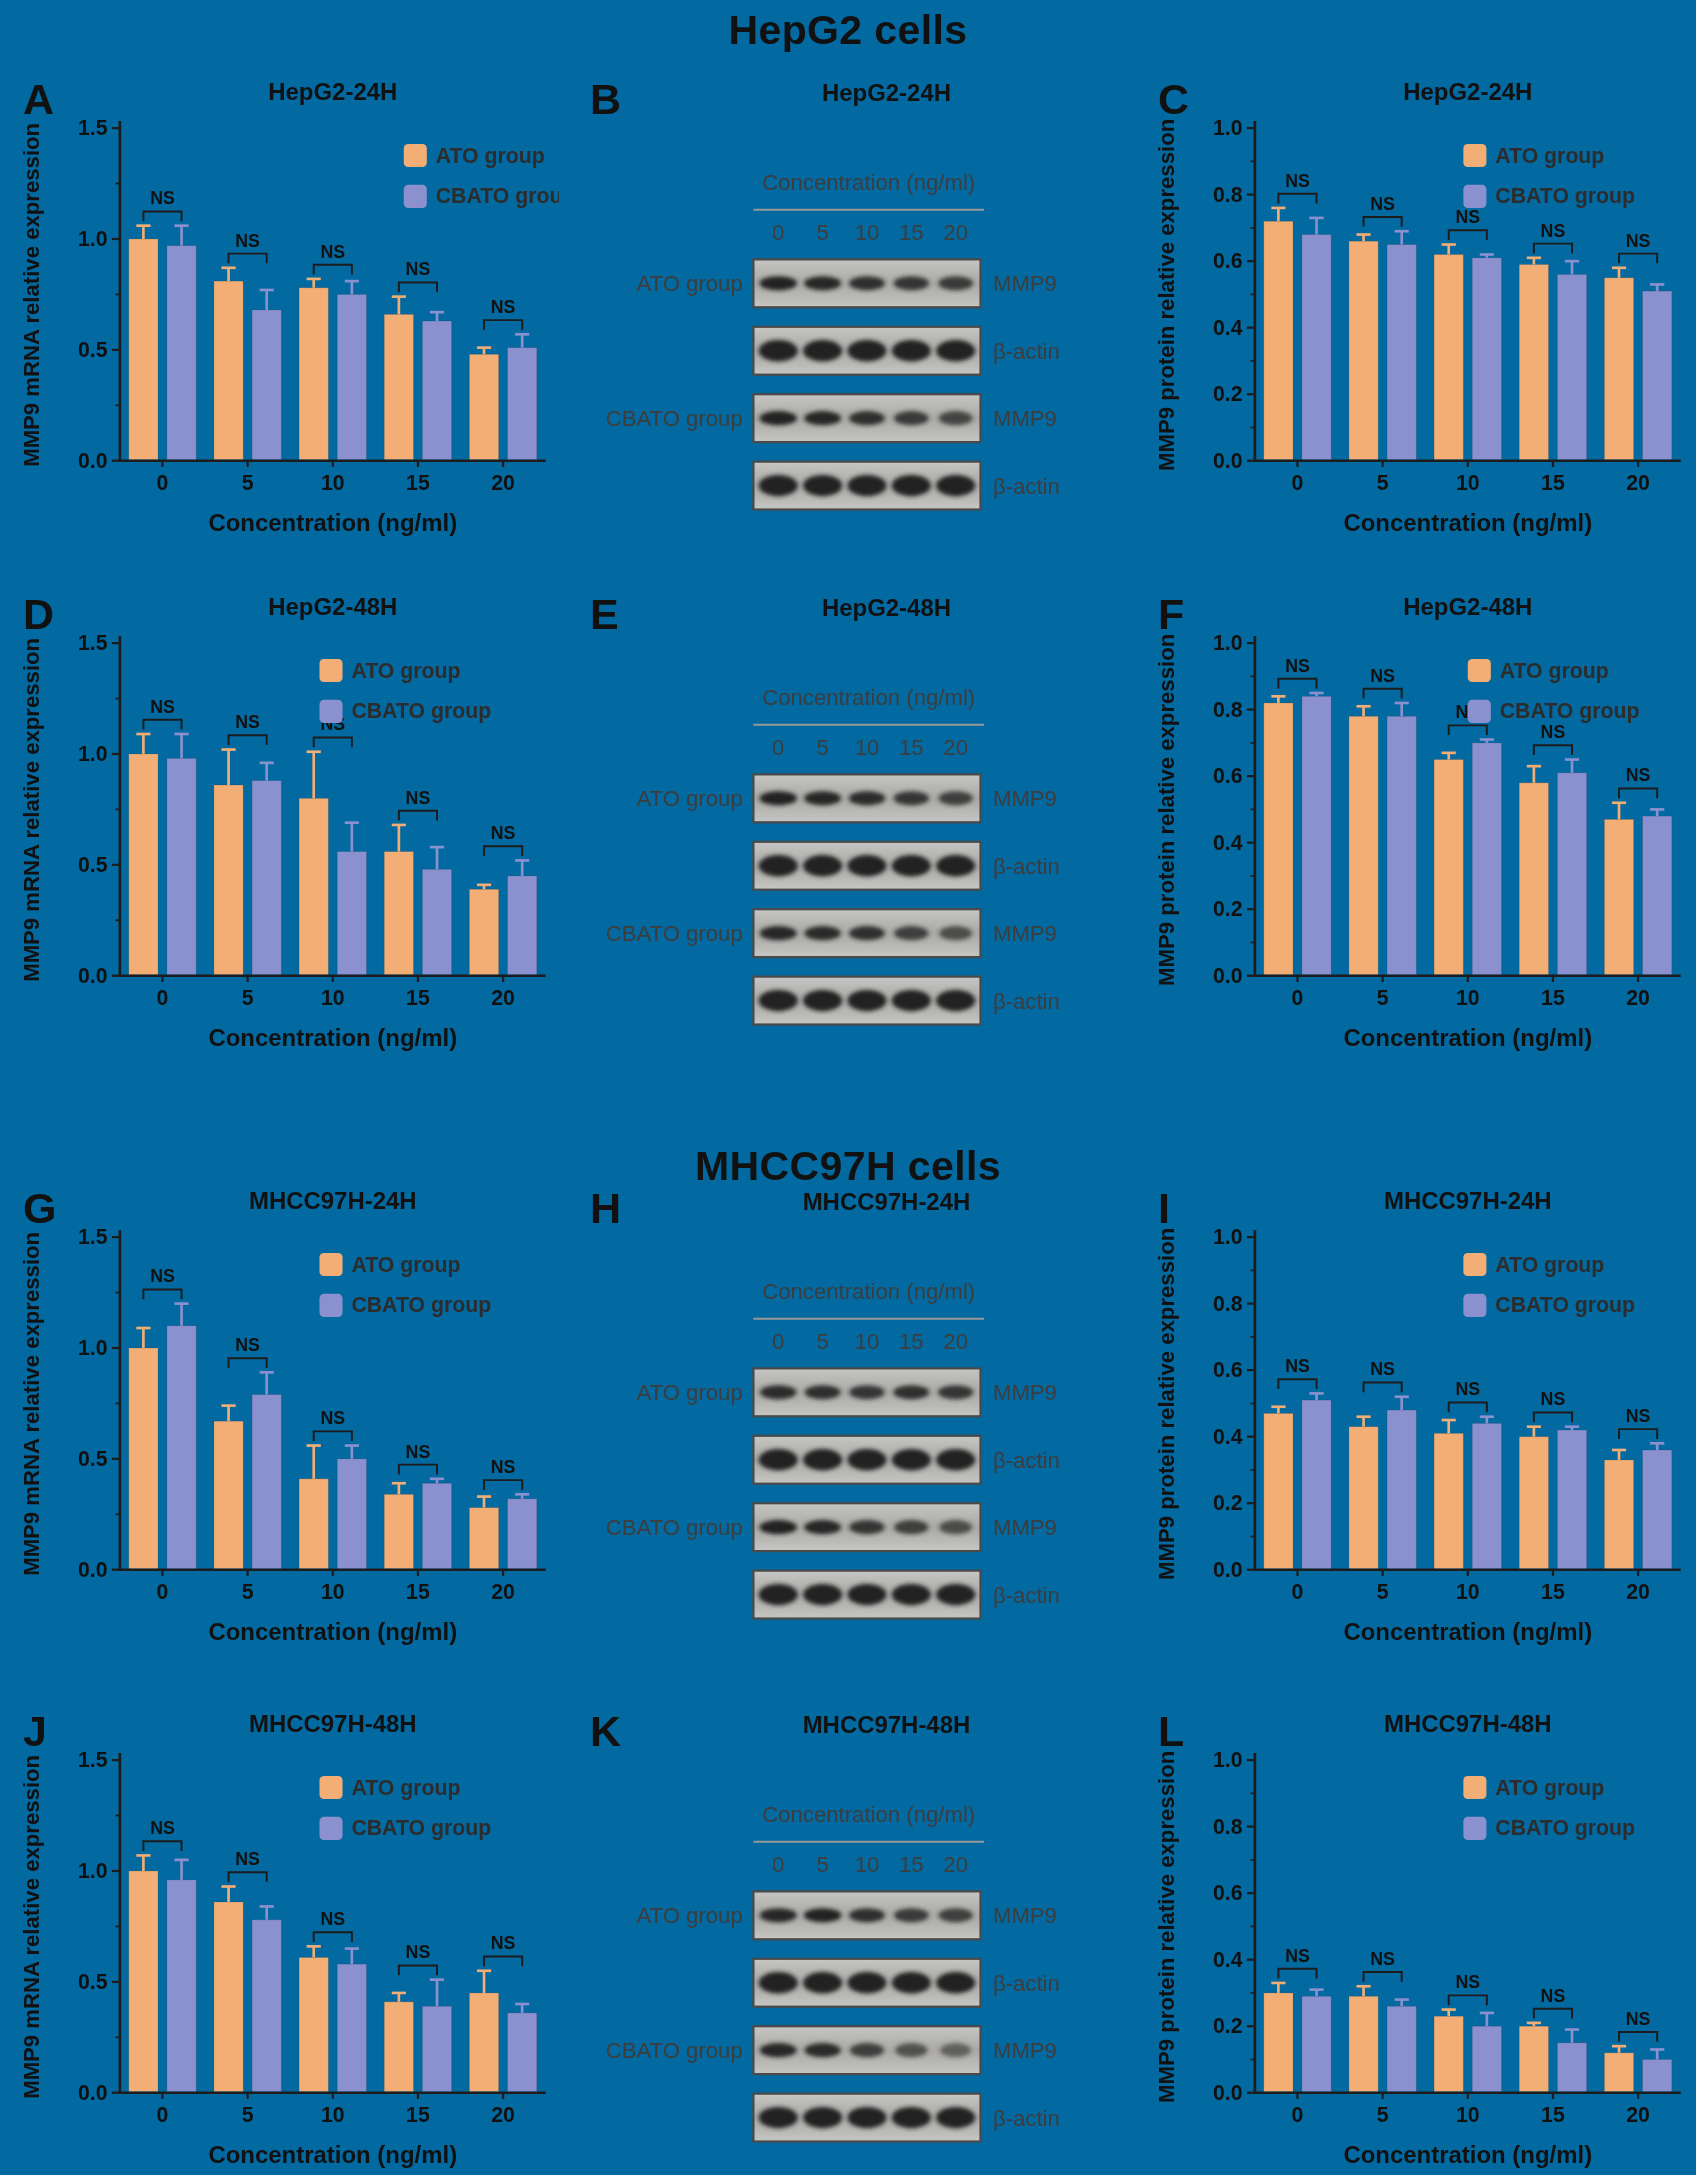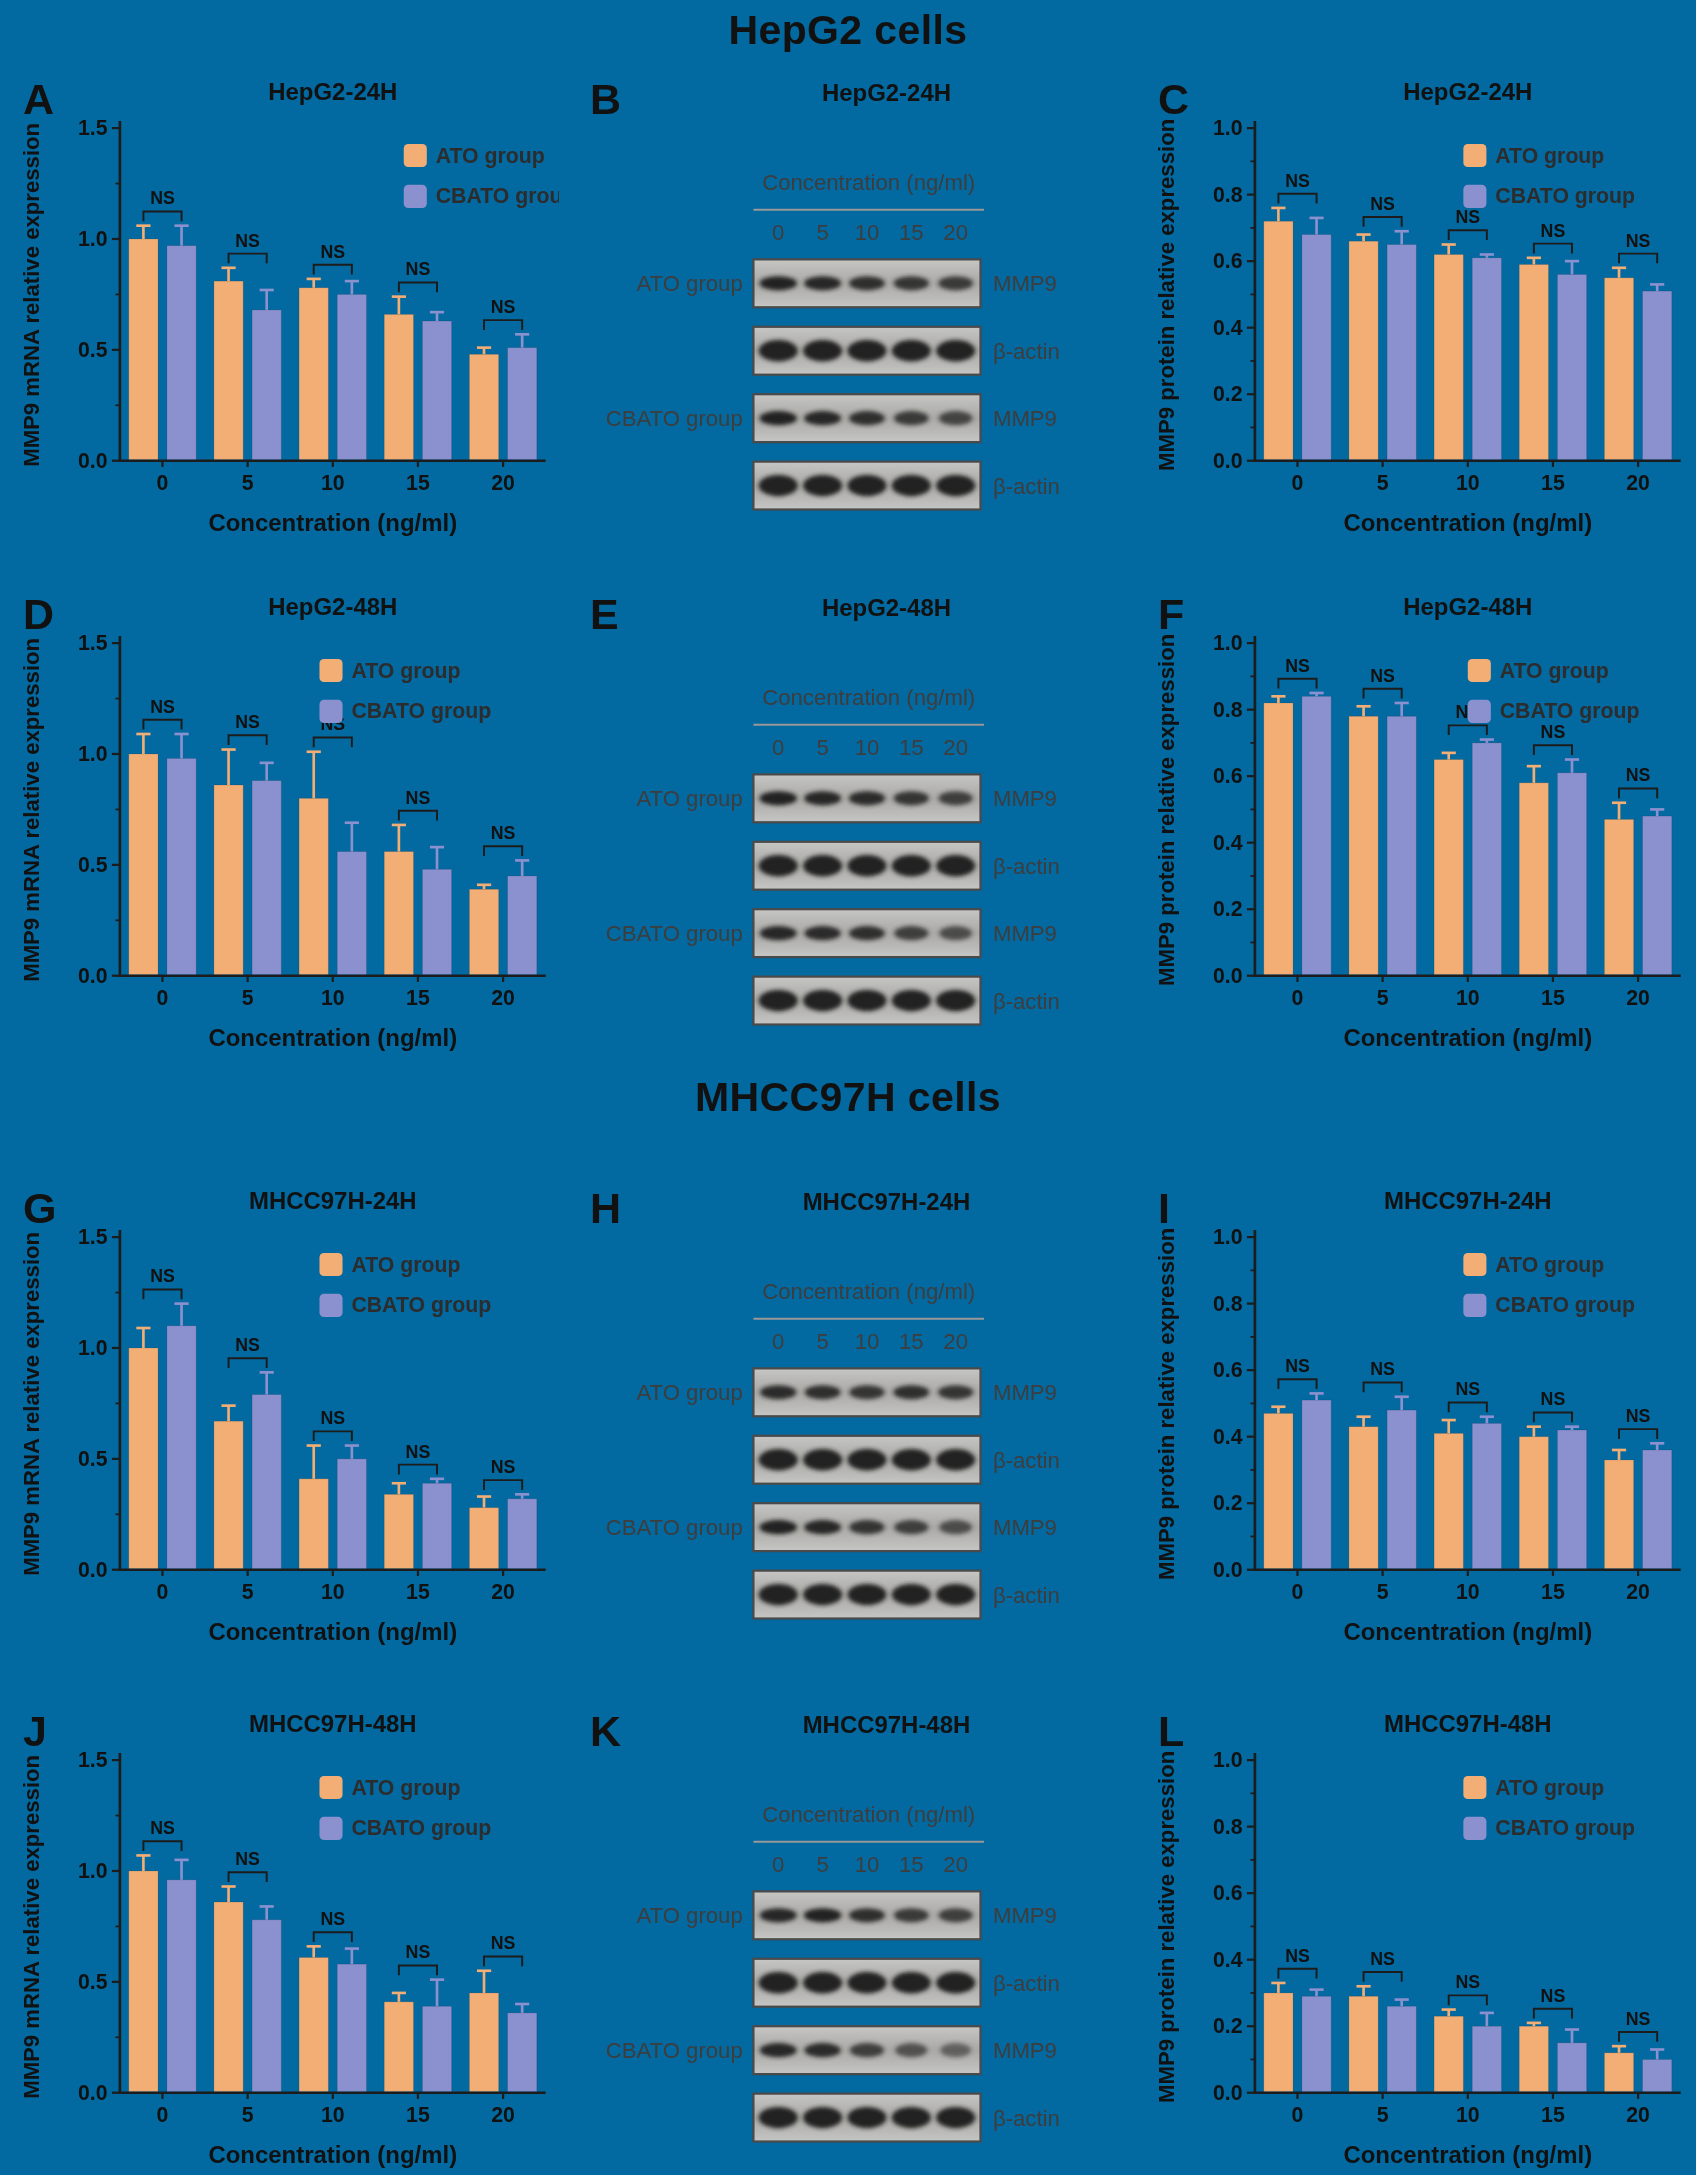--- a/index.html
+++ b/index.html
@@ -10,21 +10,21 @@
   .panel{position:absolute;width:550px;height:479px;}
   .letter{position:absolute;left:14px;top:12.4px;font-size:43px;font-weight:700;color:#111;line-height:1;}
   svg{position:absolute;left:0;top:0;}
   text{font-family:"Liberation Sans", sans-serif;}
 </style>
 </head>
 <body>
 
 <div id="figure">
   <div class="section-title" style="top:7px">HepG2 cells</div>
-  <div class="section-title" style="top:1074px">MHCC97H cells</div>
+  <div class="section-title" style="top:1143px">MHCC97H cells</div>
 
   <div class="panel" id="p-A" style="left:8.9px;top:66px">
       <div class="letter">A</div>
       <svg width="550" height="479" viewBox="0 0 620 540">
         <text x="365" y="38" text-anchor="middle" font-size="27" font-weight="700" fill="#111111">HepG2-24H</text>
         <text text-anchor="middle" font-size="25" font-weight="700" fill="#111111" transform="translate(34,258) rotate(-90)">MMP9 mRNA relative expression</text>
         <line x1="125" y1="62" x2="125" y2="446.5" stroke="#1c1c1c" stroke-width="3"></line>
         <line x1="123.5" y1="445" x2="605" y2="445" stroke="#1c1c1c" stroke-width="3"></line>
         <line x1="116" y1="445" x2="125" y2="445" stroke="#1c1c1c" stroke-width="2.5"></line>
         <text x="111" y="453" text-anchor="end" font-size="24" font-weight="700" fill="#111111">0.0</text>

